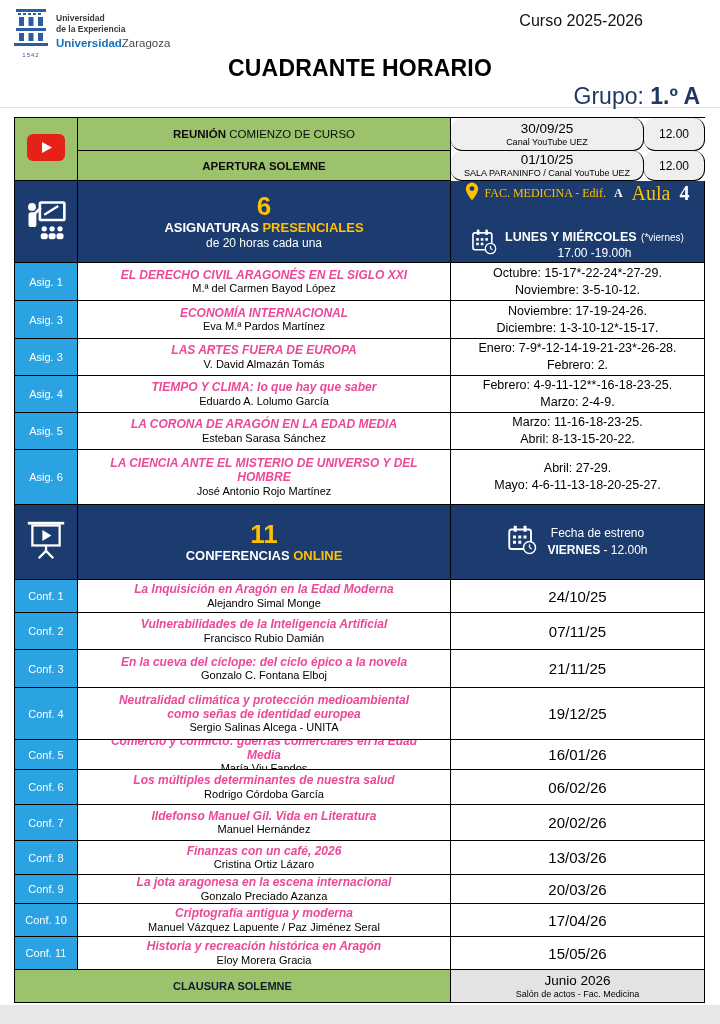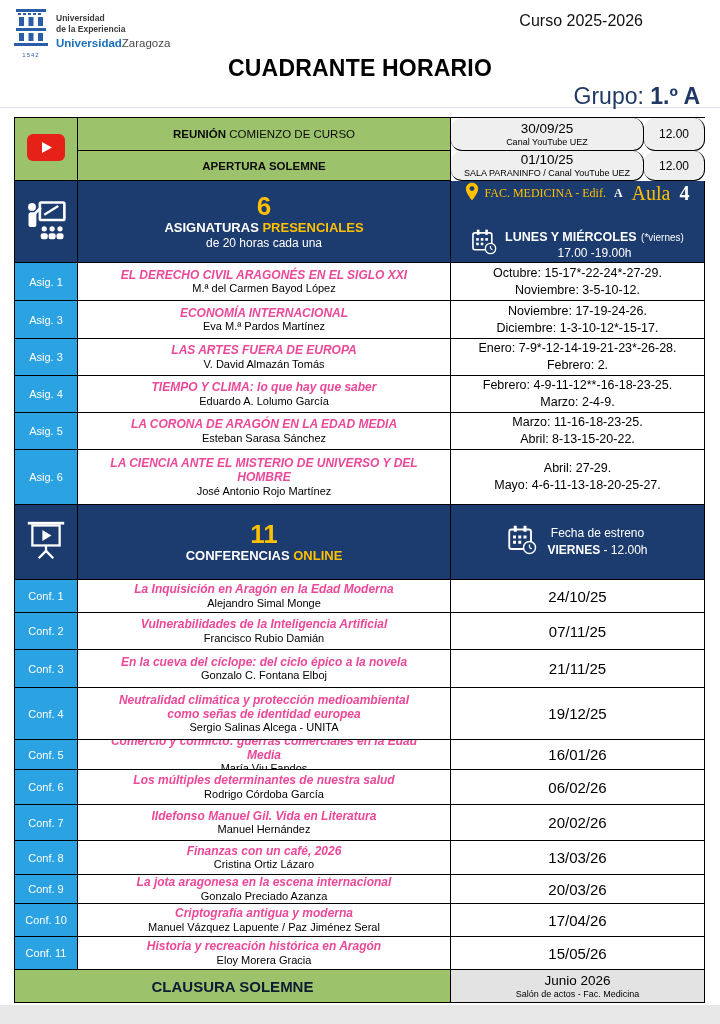--- a/index.html
+++ b/index.html
@@ -60,21 +60,21 @@
   .loc-a{font-size:12px;font-weight:bold;color:#fff;margin-left:3px;}
   .loc-aula{font-size:20px;color:#ffc000;margin-left:4px;}
   .loc-num{font-size:20px;font-weight:bold;color:#fff;margin-left:4px;}
   .days-line{display:flex;align-items:center;gap:8px;}
   .days-bold{font-size:12.5px;font-weight:bold;color:#fff;}
   .days-note{font-size:10px;color:#fff;}
   .hours{font-size:12px;color:#fff;line-height:1.4;}
   .premiere-line{display:flex;align-items:center;gap:10px;}
   .premiere-txt{font-size:12px;color:#fff;line-height:1.45;}
   .premiere-txt b{font-weight:bold;}
-  .clausura-txt{font-size:15px;font-weight:bold;color:#0d1b33;}
+  .clausura-txt{font-size:11px;font-weight:bold;color:#0d1b33;}
 </style>
 </head>
 <body>
 
 <div class="page">
   <div class="hdr-sep"></div>
   <div class="footer-strip"></div>
 
   <div class="logo">
     <div class="logo-icon-wrap">

